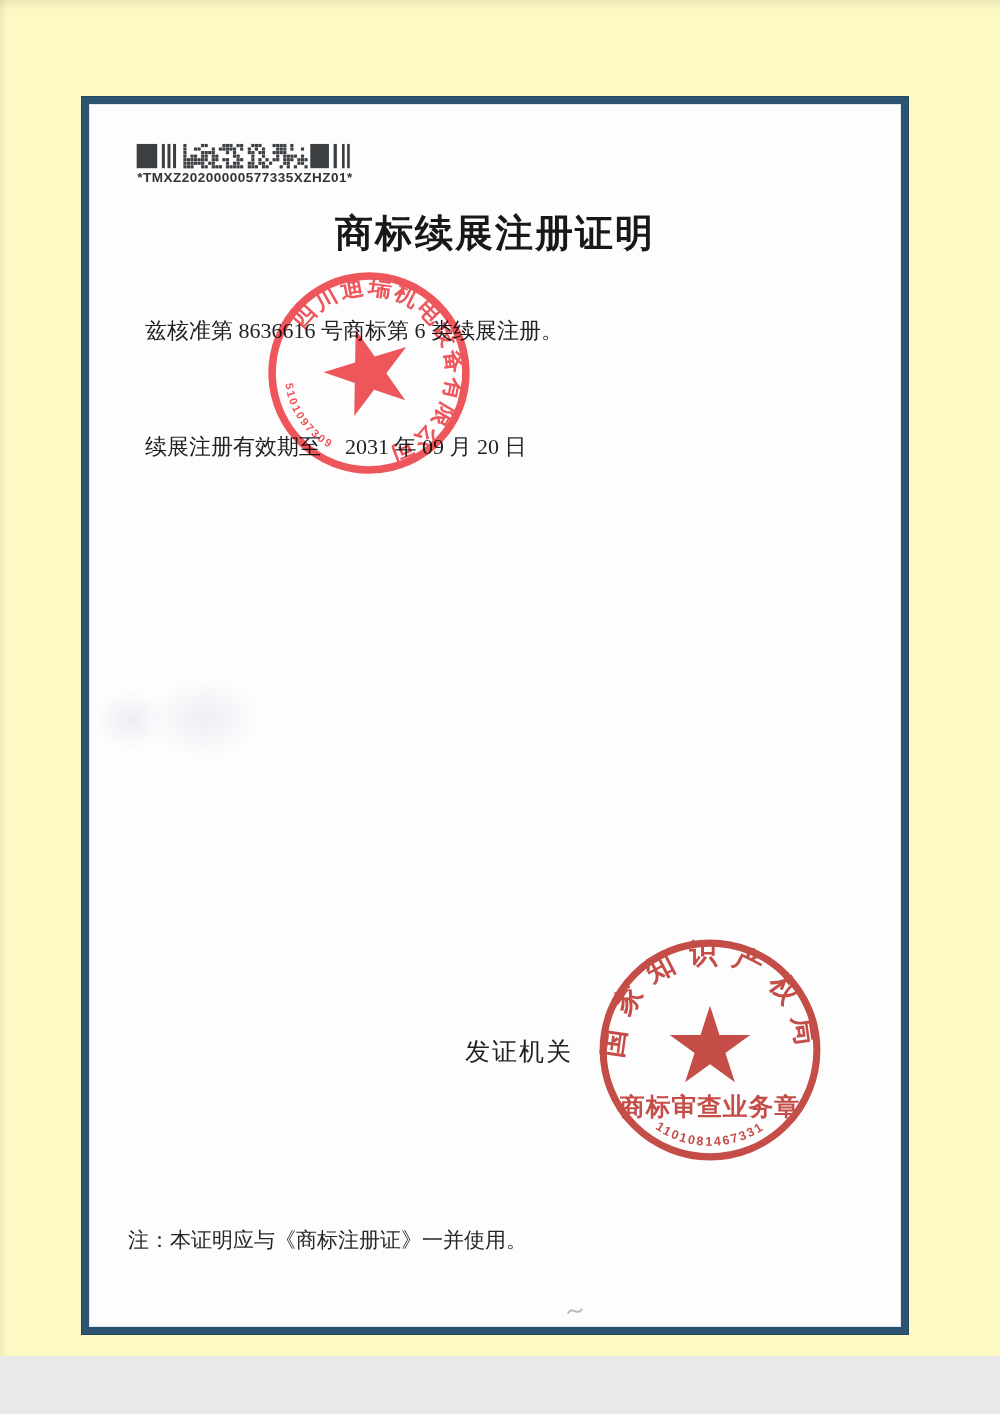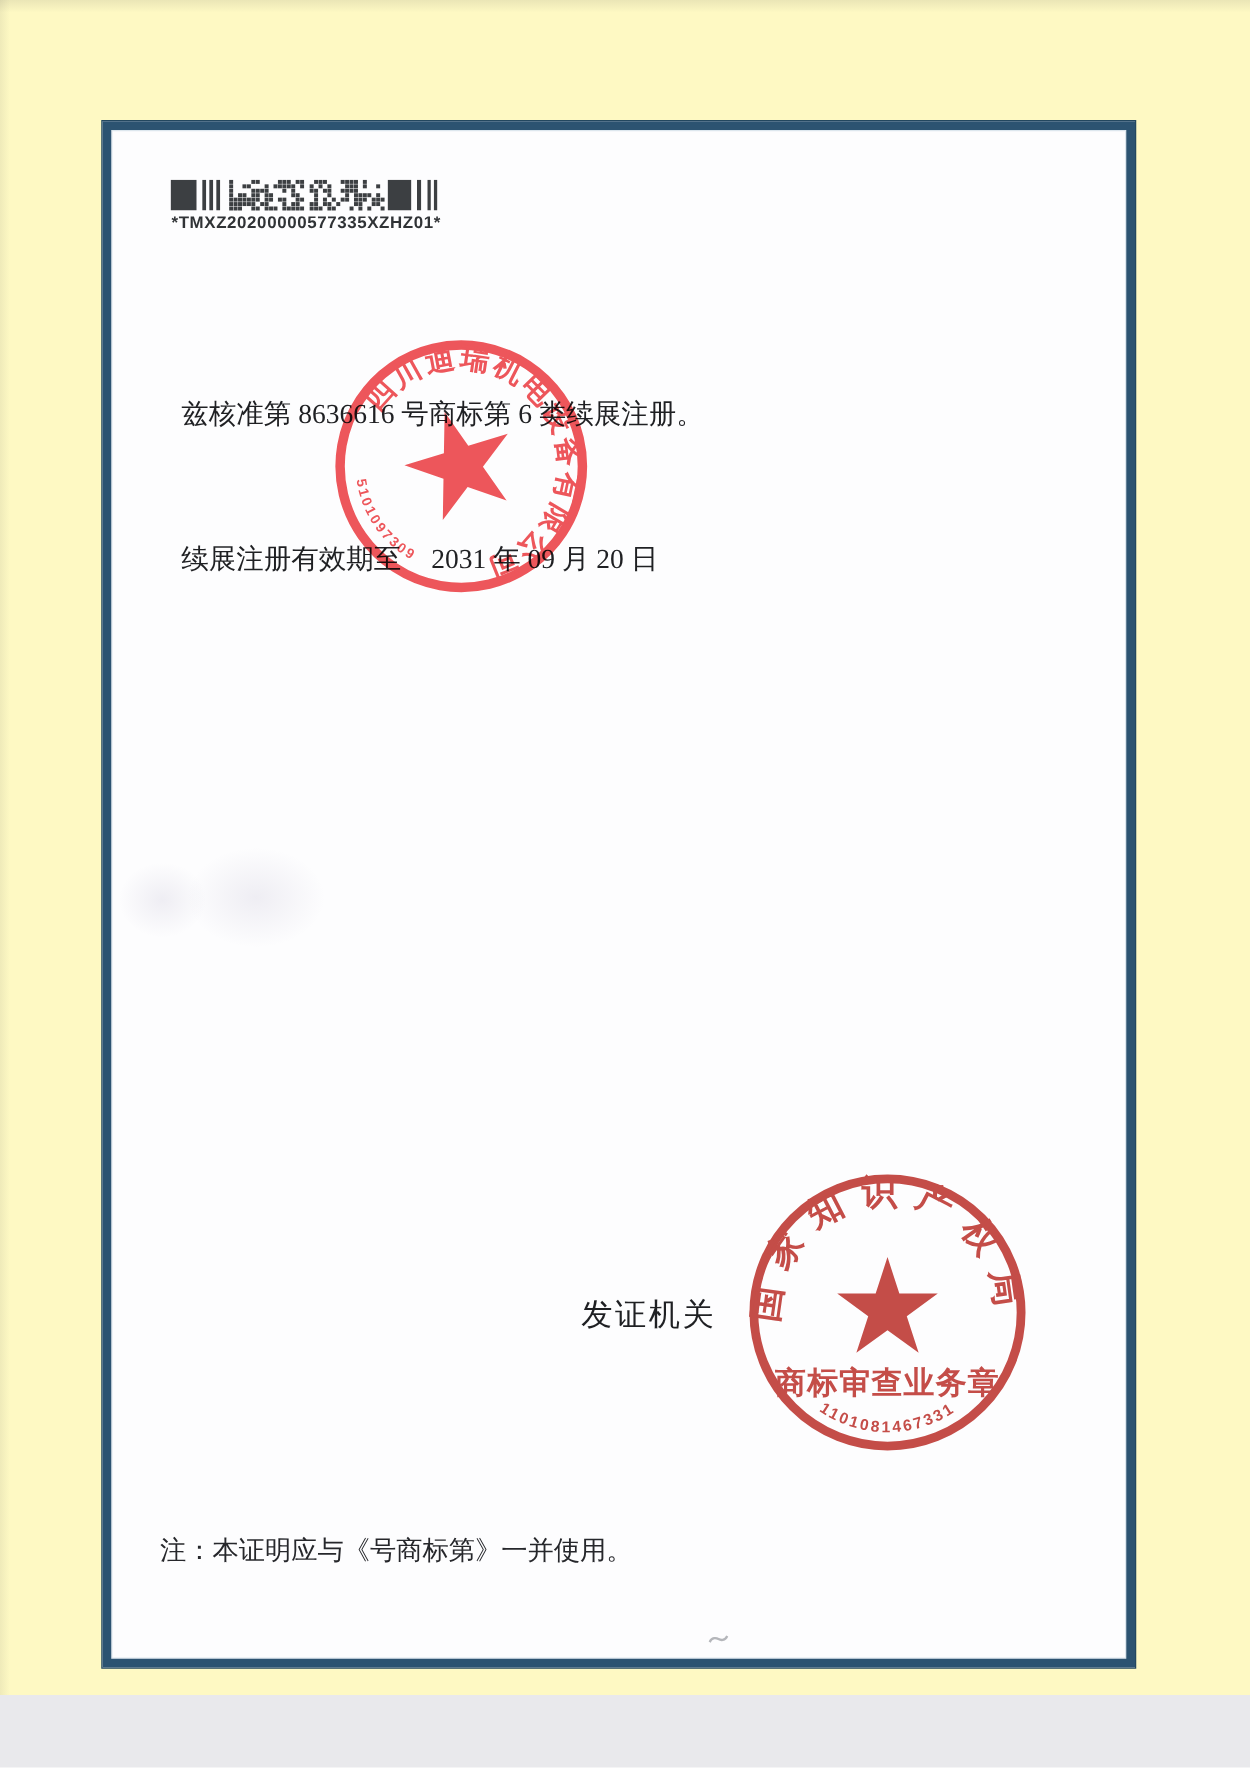--- a/index.html
+++ b/index.html
@@ -209,20 +209,21 @@
         <rect x="179.8" y="16.2" width="3.4" height="3.4"></rect>
         <rect x="179.8" y="23.8" width="3.4" height="3.4"></rect>
       </g>
     <rect x="186" y="1" width="20" height="26" fill="currentColor"></rect>
     <rect x="211" y="1" width="3.5" height="26" fill="currentColor"></rect>
     <rect x="220" y="1" width="2.8" height="26" fill="currentColor"></rect>
     <rect x="225.5" y="1" width="2.8" height="26" fill="currentColor"></rect>
   </svg>
   <div class="barcode-text">*TMXZ20200000577335XZHZ01*</div>
 
+  <div class="title">商标续展注册证明</div>
 
   <div class="bodyline line1">兹核准第 8636616 号商标第 6 类续展注册。</div>
   <div class="bodyline line2">
     <span>续展注册有效期至</span><span class="date">2031 年 09 月 20 日</span>
   </div>
 
   <svg class="seal seal-company" viewBox="0 0 210 210" color="#ee4a4e">
     <defs>
       <path id="c-name-arc" d="M 34.3,138.0 A 78,78 0 1 1 175.7,138.0" fill="none"></path>
       <path id="c-code-arc" d="M 54.4,171.6 A 84,84 0 0 0 156.1,171.6" fill="none"></path>
@@ -254,15 +255,15 @@
     <polygon points="120,76 129.4,105.0 159.9,105.0 135.3,123.0 144.7,152.0 120,134.1 95.3,152.0 104.7,123.0 80.1,105.0 110.6,105.0" fill="currentColor"></polygon>
     <text font-size="28" font-weight="600" fill="currentColor" style="letter-spacing:13px">
       <textPath href="#a-name-arc" startOffset="50%" text-anchor="middle">国家知识产权局</textPath>
     </text>
     <text x="120" y="184" font-size="24.5" font-weight="700" fill="currentColor" text-anchor="middle" style="letter-spacing:1px">商标审查业务章</text>
     <text font-size="12.5" font-weight="700" fill="currentColor" style="letter-spacing:2px">
       <textPath href="#a-code-arc" startOffset="50%" text-anchor="middle">1101081467331</textPath>
     </text>
   </svg>
 
-  <div class="note">注：本证明应与《号商标第》一并使用。</div>
+  <div class="note">注：本证明应与《商标注册证》一并使用。</div>
 
 </div>
 
 </body></html>

